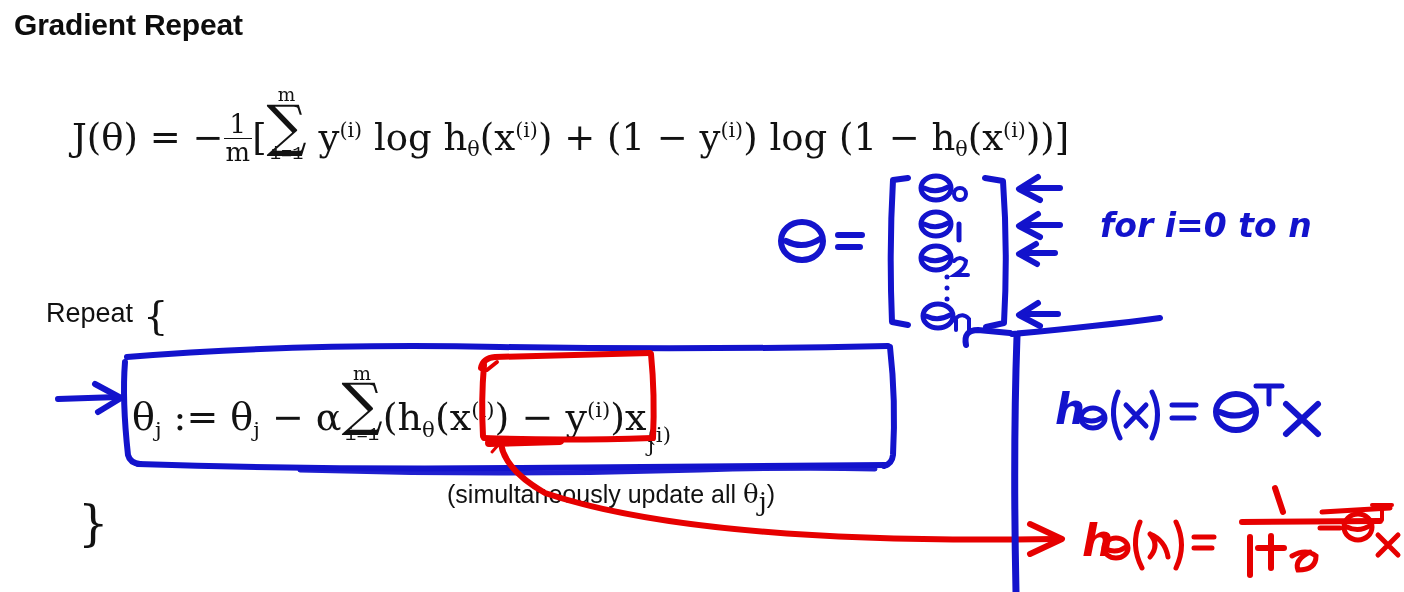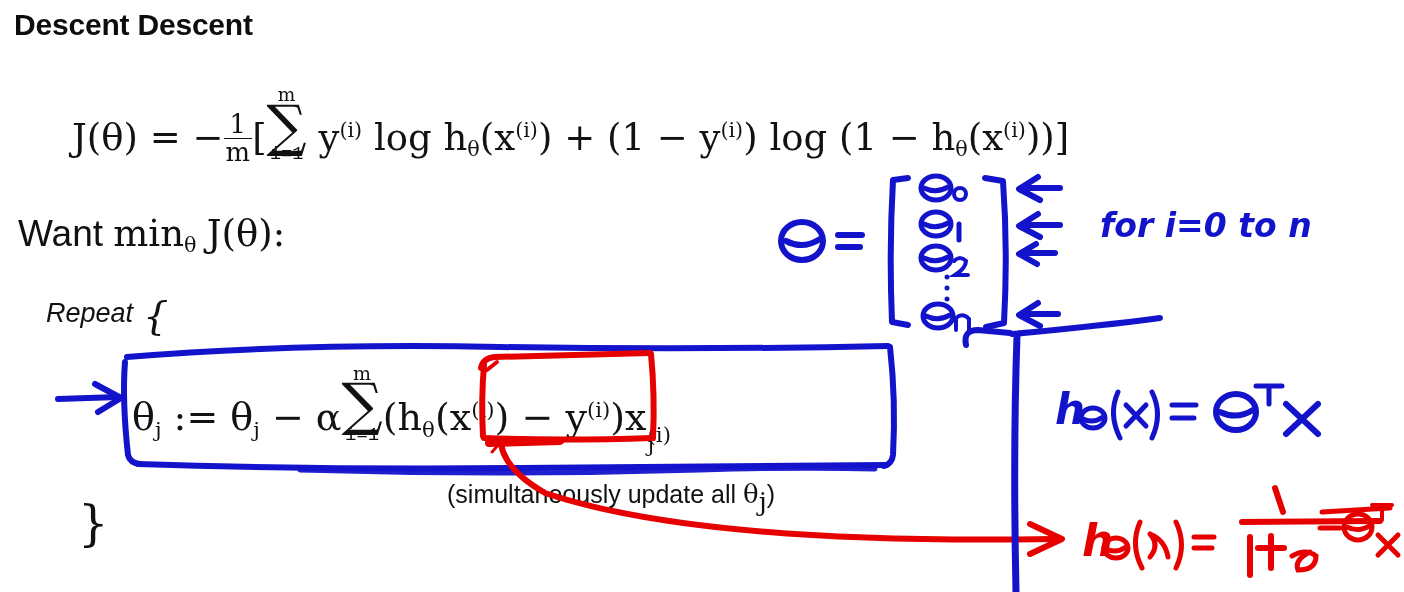--- a/index.html
+++ b/index.html
@@ -25,21 +25,21 @@
     font-size:37px;white-space:nowrap;line-height:1;
   }
   .want{
     position:absolute;left:18px;top:212px;
     font-size:37px;white-space:nowrap;
     font-family:"Liberation Sans",sans-serif;color:#111;
   }
   .want .mini{font-family:"DejaVu Serif","Liberation Serif",serif;}
   .repeat{
     position:absolute;left:46px;top:292px;
-    font-size:27px;color:#111;white-space:nowrap;font-style:italic;
+    font-size:27px;color:#111;white-space:nowrap;
   }
   .repeat .brace{font-size:40px;vertical-align:-7px;padding-left:10px;
                  font-family:"DejaVu Serif","Liberation Serif",serif;}
   .update-eq{
     position:absolute;left:132px;top:364px;
     font-size:38px;white-space:nowrap;line-height:1;
   }
   .simul{
     position:absolute;left:447px;top:479px;
     font-size:25px;color:#111;white-space:nowrap;
@@ -65,44 +65,39 @@
 
   
   .ink{position:absolute;left:0;top:0;width:1404px;height:592px;overflow:visible;pointer-events:none;}
   .ink text{font-family:"DejaVu Sans",sans-serif;}
 </style>
 </head>
 <body>
 
 <div id="slide">
 
-  <div class="title">Descent Descent</div>
+  <div class="title">Gradient Repeat</div>
 
   <div class="cost-eq serif">
     <span>J</span><span>(</span><span>θ</span><span>)</span>
     <span>=</span>
     <span>−</span><span class="frac"><span class="num">1</span><span class="den">m</span></span><span>[</span><span class="bigop"><span class="lim-top">m</span><span class="sig">∑</span><span class="lim-bot">i=1</span></span>
     <span>y</span><sup class="par">(i)</sup>
     <span>log</span>
     <span>h</span><sub class="par">θ</sub><span>(</span><span>x</span><sup class="par">(i)</sup><span>)</span>
     <span>+</span>
     <span>(</span><span>1</span>
     <span>−</span>
     <span>y</span><sup class="par">(i)</sup><span>)</span>
     <span>log</span>
     <span>(</span><span>1</span>
     <span>−</span>
     <span>h</span><sub class="par">θ</sub><span>(</span><span>x</span><sup class="par">(i)</sup><span>)</span><span>)</span><span>]</span>
   </div>
 
-  <div class="want">
-    <span>Want</span>
-    <span class="mini">min</span><sub class="par mini">θ</sub>
-    <span class="mini">J(θ):</span>
-  </div>
 
   <div class="repeat">
     <span>Repeat</span><span class="brace">{</span>
   </div>
 
   <div class="update-eq serif">
     <span>θ</span><sub class="par">j</sub>
     <span>:=</span>
     <span>θ</span><sub class="par">j</sub>
     <span>−</span>

